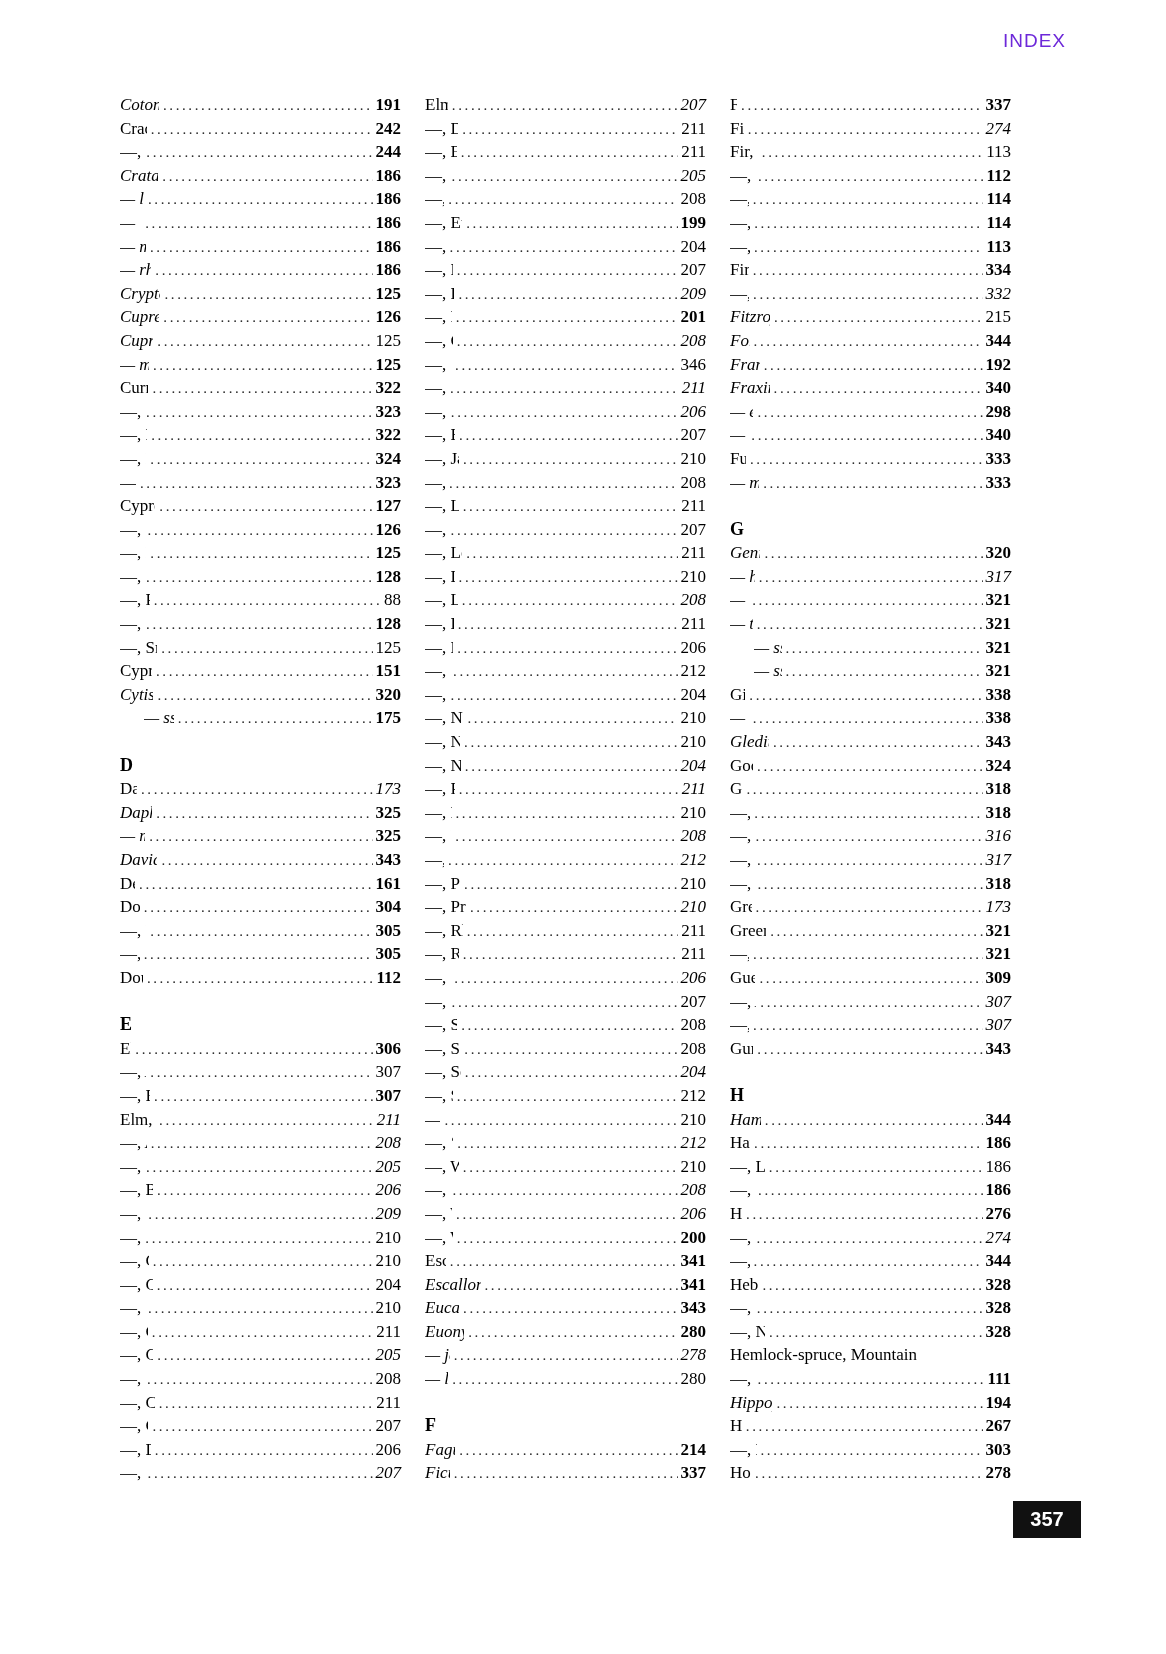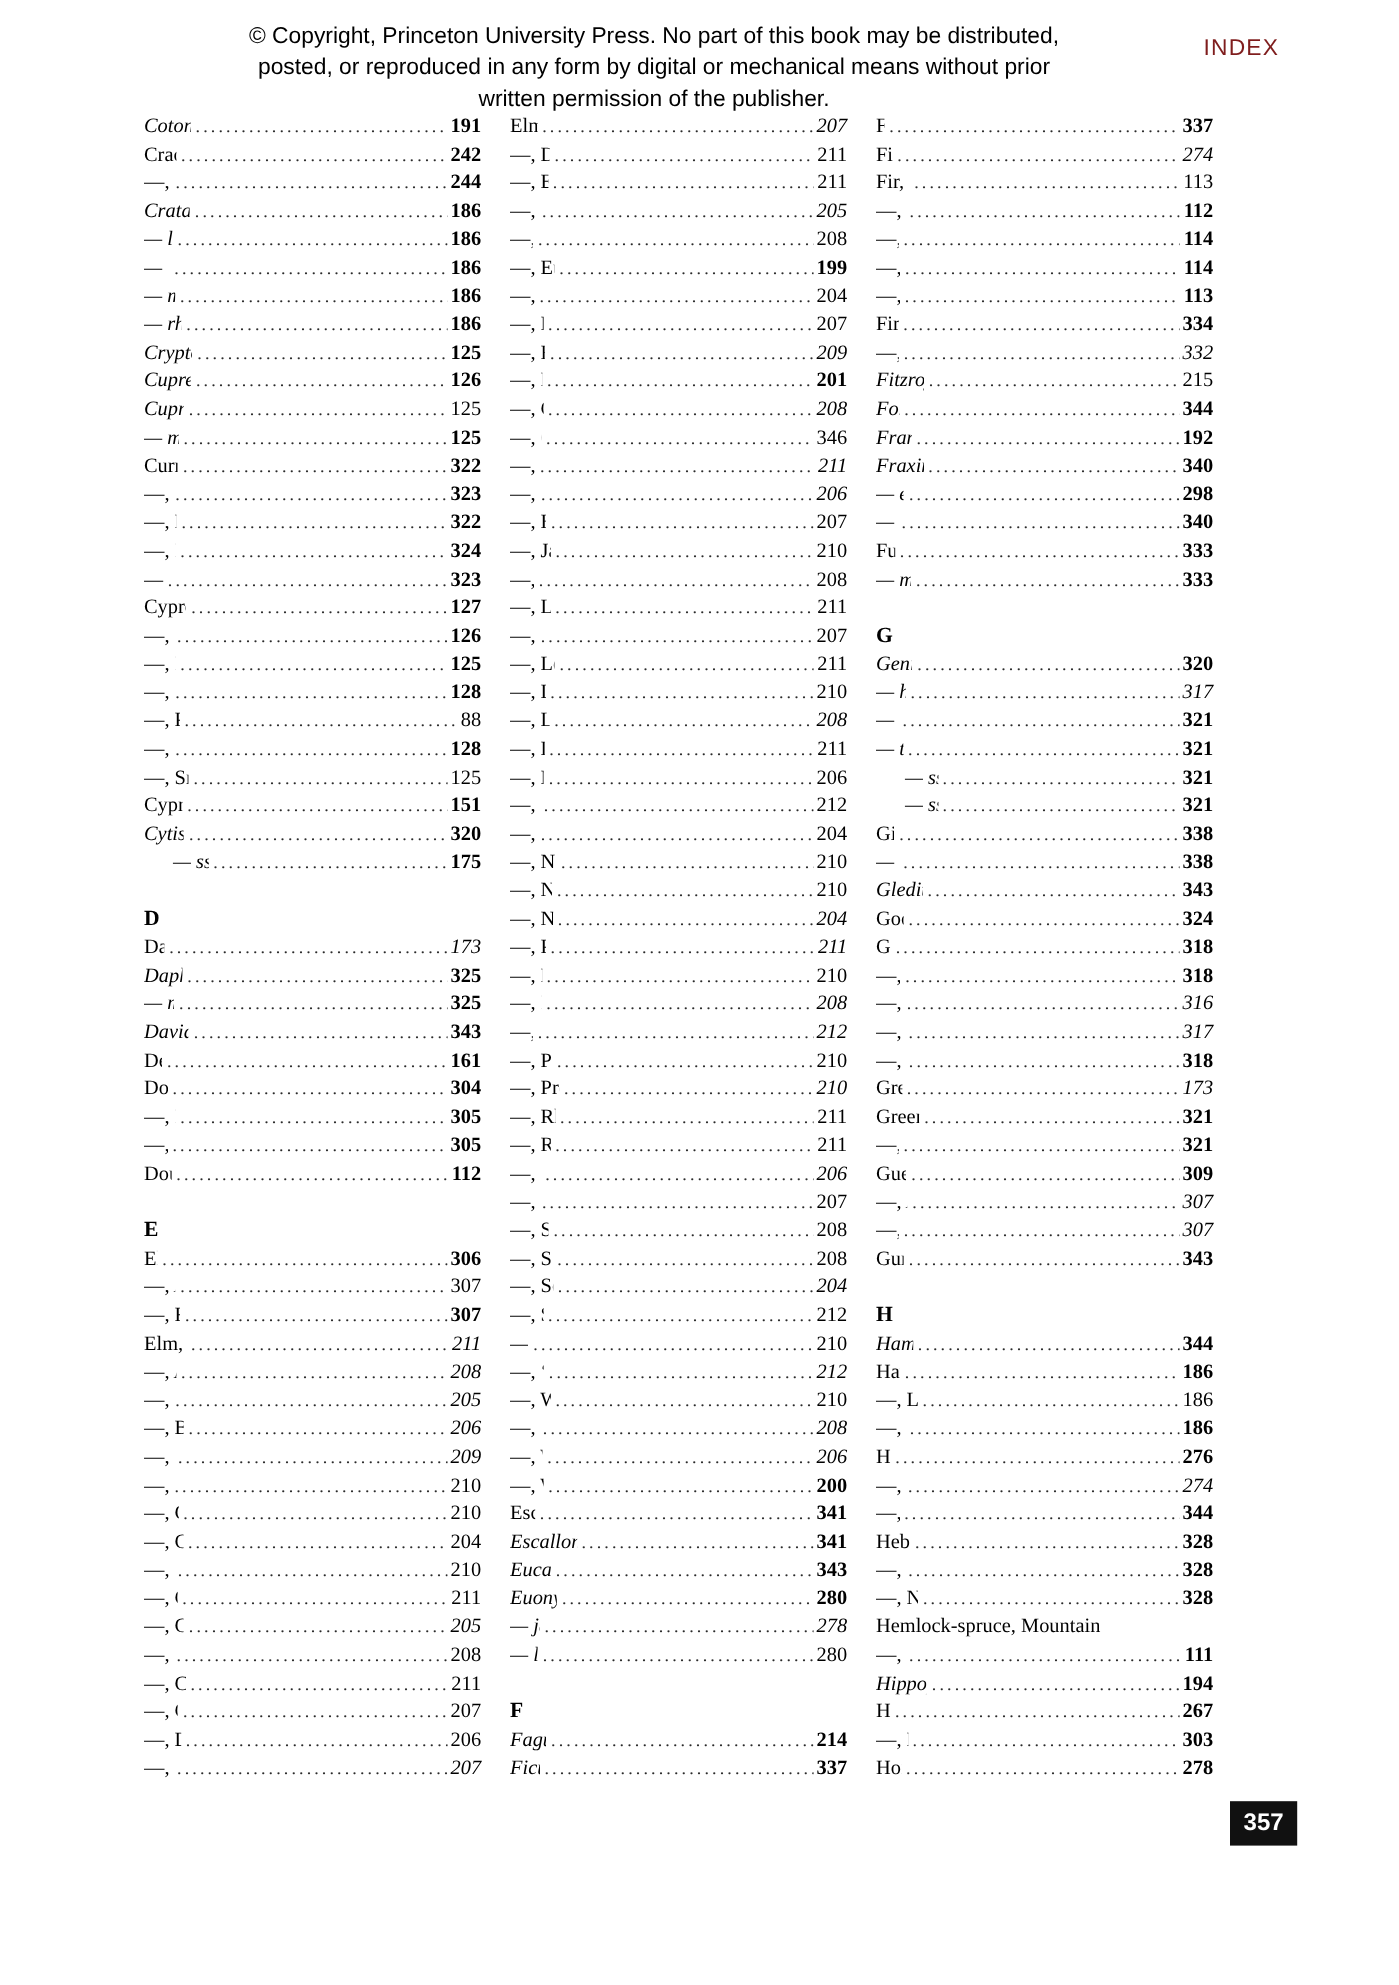--- a/index.html
+++ b/index.html
@@ -28,21 +28,21 @@
     line-height: 26px;
     color: #000000;
   }
   .index-label {
     position: absolute;
     top: 30px;
     right: 100px;
     font-family: "Liberation Sans", sans-serif;
     font-size: 19px;
     letter-spacing: 1px;
-    color: #7f1d1d;
+    color: #6d28d9;
   }
   
   .columns {
     position: absolute;
     top: 93px;
     left: 120px;
     width: 892px;
     display: flex;
     gap: 24px;
   }
@@ -90,38 +90,37 @@
     width: 780px;
     text-align: center;
     font-family: "Liberation Sans", sans-serif;
     font-size: 21px;
     color: #000000;
   }
   .page-num-box {
     position: absolute;
     top: 1501px;
     right: 85px;
-    width: 56px;
+    width: 68px;
     height: 37px;
     background: #111111;
     color: #ffffff;
     display: flex;
     align-items: center;
     justify-content: center;
     font-family: "Liberation Sans", sans-serif;
     font-size: 20px;
     font-weight: bold;
   }
 </style>
 </head>
 <body>
 
 <div class="page">
 
-  <div class="copyright">© Copyright, Princeton University Press. No part of this book may be distributed, posted, or reproduced in any form by digital or mechanical means without prior written permission of the publisher.</div>
 
   <div class="index-label">INDEX</div>
 
   <div class="columns">
     <div class="col">
         <div class="entry">
           <span class="entry-text italic">Cotoneaster simonsii</span>
           <span class="dots"></span>
           <span class="entry-page bold">191</span>
         </div>

